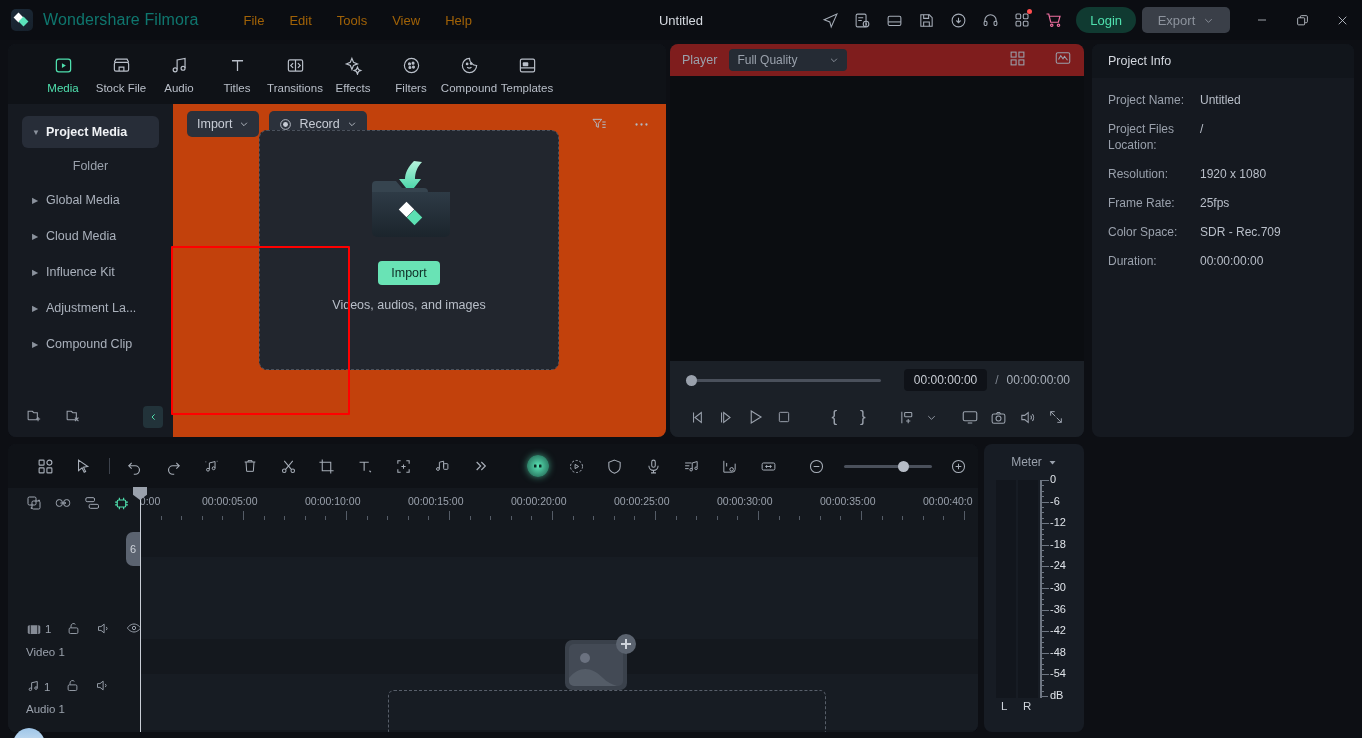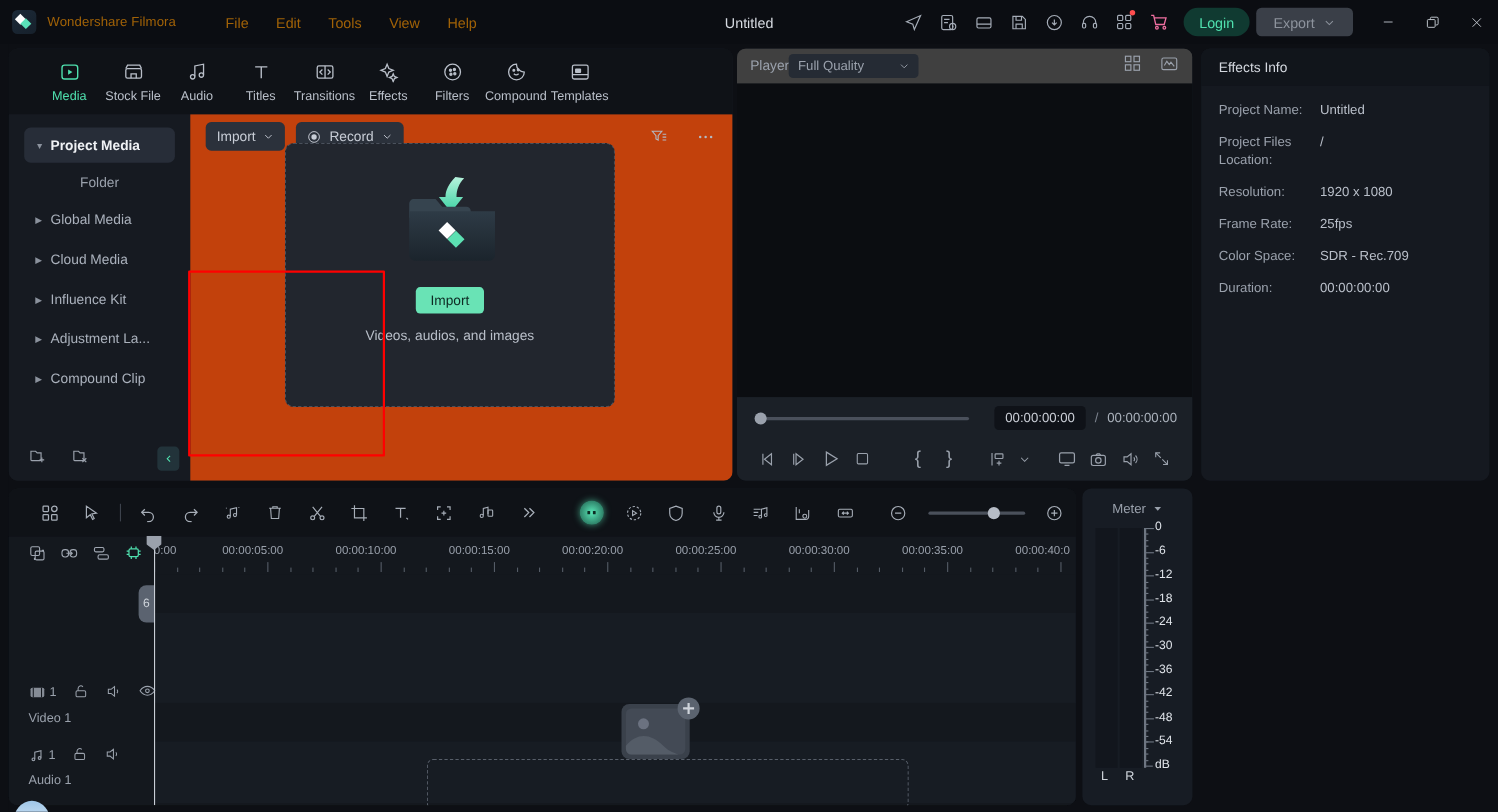--- a/index.html
+++ b/index.html
@@ -22,21 +22,21 @@
     background: linear-gradient(145deg,#1c2a38,#16202b);
     display: flex; align-items: center; justify-content: center;
   }
   .logo-glyph { width: 14px; height: 14px; position: relative; }
   .logo-glyph i {
     position: absolute; display: block; width: 7px; height: 7px;
   }
   .logo-glyph i.a { background: #ffffff; transform: rotate(45deg); left: 0px; top: 1px; }
   .logo-glyph i.b { background: #5ae2b9; transform: rotate(45deg); left: 5px; top: 5px; }
   .brand {
-    margin-left: 10px; font-size: 12px; color: #a16207; letter-spacing: .1px;
+    margin-left: 10px; font-size: 16px; color: #0f766e; letter-spacing: .1px;
   }
   .menus { display: flex; margin-left: 33px; gap: 1px; }
   .menu-item {
     font-size: 13px; color: #a16207; padding: 5px 12px; border-radius: 4px; cursor: default;
   }
   .doc-title {
     position: absolute; left: 0; right: 0; text-align: center;
     font-size: 13px; color: #d6dae1; pointer-events: none;
   }
   .tb-icons {
@@ -134,22 +134,22 @@
     display: flex; align-items: center; justify-content: center;
   }
   .import-cap { margin-top: 13px; font-size: 12.5px; color: #b9bfc9; }
 
   
   .player-panel {
     position: absolute; left: 670px; top: 44px; width: 414px; height: 393px;
     background: #151920; border-radius: 8px; overflow: hidden;
   }
   .player-head {
-    height: 32px; display: flex; align-items: center; padding: 0 12px; 
-    background: #404040;
+    height: 32px; display: flex; align-items: center; padding: 0 12px; gap: 12px;
+    background: #7f1d1d;
   }
   .player-label { font-size: 12.5px; color: #9aa1ac; }
   .qual-sel {
     width: 118px; height: 22px; border-radius: 4px; background: #252b34;
     display: flex; align-items: center; padding: 0 8px; font-size: 12px; color: #9aa1ac;
   }
   .stage { height: 285px; background: #0b0d11; }
   .player-foot { height: 76px; background: #1b2027; padding: 0 14px; }
   .scrub-row { display: flex; align-items: center; height: 38px; gap: 0; }
   .track {
@@ -663,21 +663,21 @@
           <svg width="16" height="16" viewBox="0 0 24 24" fill="none" stroke="currentColor" stroke-width="1.5">
               <path d="M10 4H4v6M14 20h6v-6"></path>
               <path d="M4 4l7 7M20 20l-7-7"></path>
             </svg>
         </span>
       </div>
     </div>
   </div>
 
   <div class="info-panel">
-    <div class="info-head">Effects Info</div>
+    <div class="info-head">Project Info</div>
     <div class="info-body">
       <div class="info-row">
         <span class="info-k">Project Name:</span>
         <span class="info-v">Untitled</span>
       </div>
       <div class="info-row">
         <span class="info-k">Project Files Location:</span>
         <span class="info-v">/</span>
       </div>
       <div class="info-row" style="margin-top:4px">

